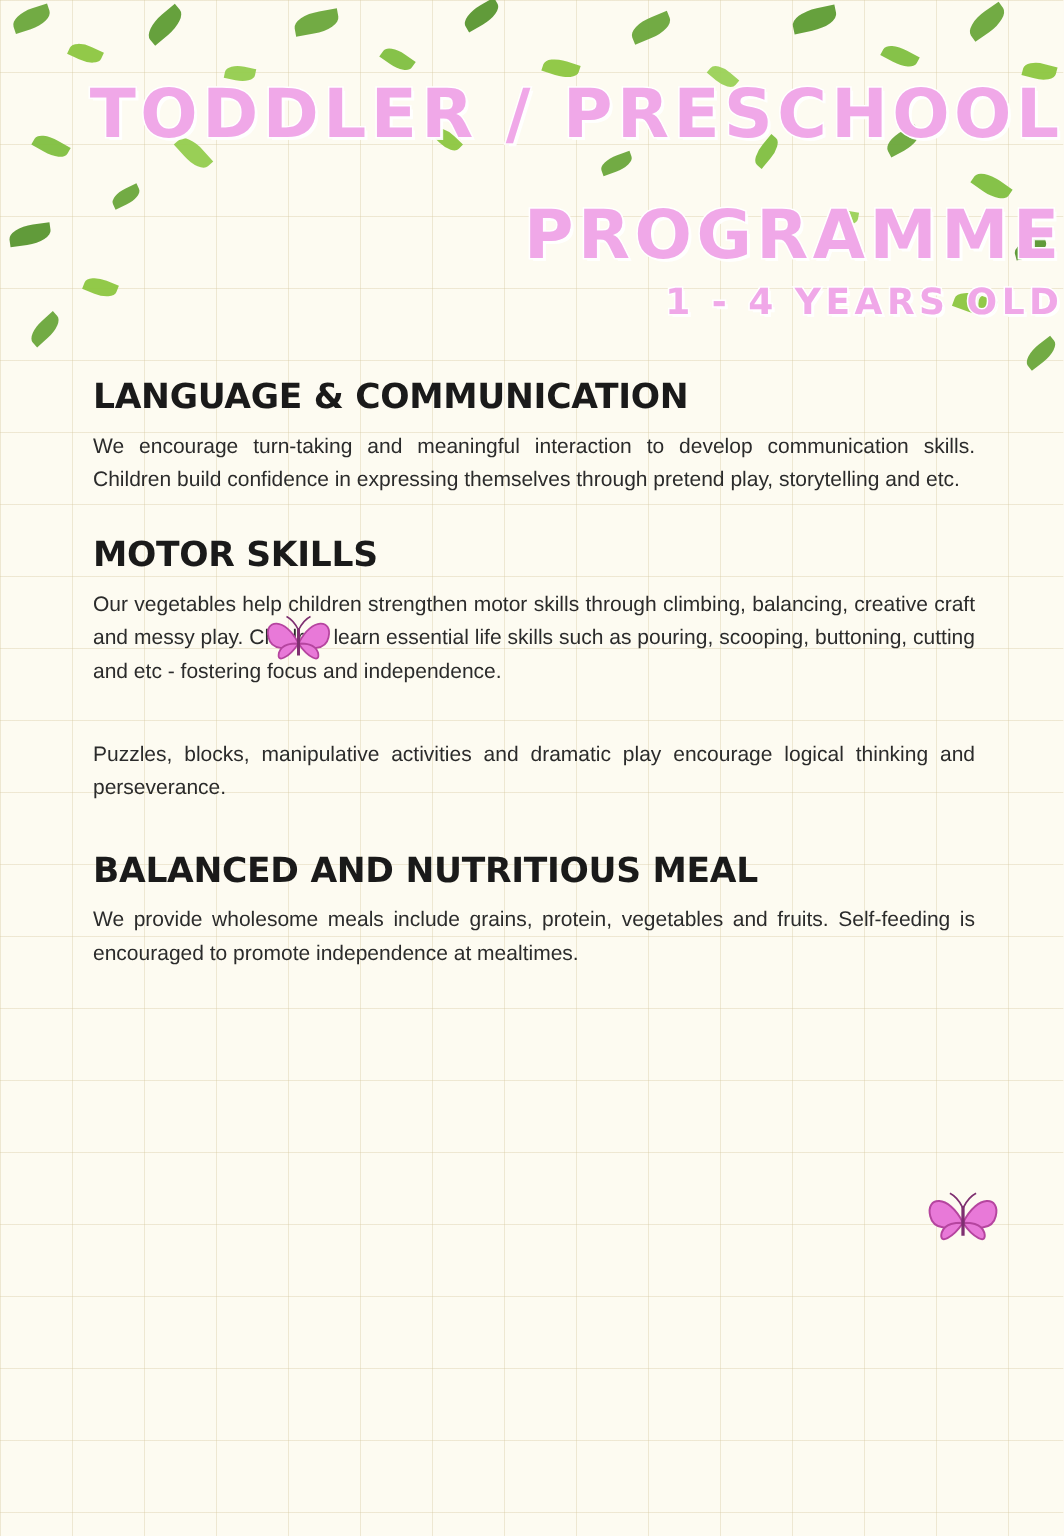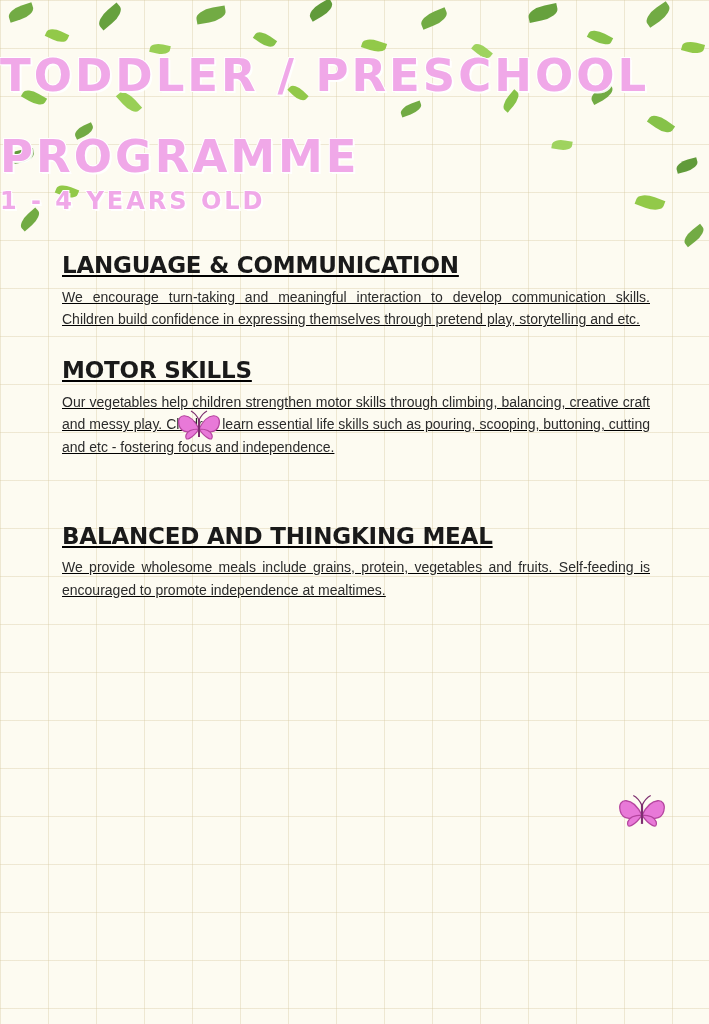--- a/index.html
+++ b/index.html
@@ -40,21 +40,21 @@
     position: absolute;
     border-radius: 60% 0 60% 0;
     opacity: 0.95;
   }
   
   .title-block {
     position: absolute;
     top: 52px;
     left: 0;
     width: 709px;
-    text-align: left;
+    text-align: right;
     z-index: 5;
   }
   .title-line {
     font-family: "DejaVu Sans", sans-serif;
     font-weight: bold;
     color: #f0a8e8;
     letter-spacing: 3px;
     text-transform: uppercase;
     -webkit-text-stroke: 2px #ffffff;
     paint-order: stroke fill;
@@ -67,21 +67,20 @@
   .title-2 { font-size: 45px; margin-top: 32px; }
   .title-3 { font-size: 24px; margin-top: 8px; }
 
   
   .content {
     position: absolute;
     top: 252px;
     left: 62px;
     width: 588px;
     z-index: 4;
-    text-decoration: underline;
   }
   .section { margin-bottom: 14px; }
   .sec-heading {
     font-family: "DejaVu Sans", sans-serif;
     font-weight: bold;
     font-size: 23px;
     color: #1a1a1a;
     letter-spacing: -0.2px;
     margin: 0 0 6px 0;
     line-height: 1.2;
@@ -158,26 +157,27 @@
     <div class="gap-md"></div>
 
     <div class="section">
       <h2 class="sec-heading">MOTOR SKILLS</h2>
       <p class="sec-body">Our vegetables help children strengthen motor skills through climbing, balancing, creative craft and messy play. Children learn essential life skills such as pouring, scooping, buttoning, cutting and etc - fostering focus and independence.</p>
     </div>
 
     <div class="gap-lg"></div>
 
     <div class="section">
+      <p class="sec-body">Puzzles, blocks, manipulative activities and dramatic play encourage logical thinking and perseverance.</p>
     </div>
 
     <div class="gap-lg"></div>
 
     <div class="section">
-      <h2 class="sec-heading">BALANCED AND THINGKING MEAL</h2>
+      <h2 class="sec-heading">BALANCED AND NUTRITIOUS MEAL</h2>
       <p class="sec-body">We provide wholesome meals include grains, protein, vegetables and fruits. Self-feeding is encouraged to promote independence at mealtimes.</p>
     </div>
 
   </div>
 
   <svg class="butterfly" style="left:172px; top:405px;" width="54" height="44" viewBox="0 0 54 44" aria-hidden="true">
     <g fill="#e879d8" stroke="#b5459f" stroke-width="1.2">
       <path d="M27 24 C18 6, 4 8, 7 20 C9 29, 20 28, 27 24 Z"></path>
       <path d="M27 24 C36 6, 50 8, 47 20 C45 29, 34 28, 27 24 Z"></path>
       <path d="M27 24 C21 33, 12 38, 14 30 C16 24, 23 24, 27 24 Z"></path>

